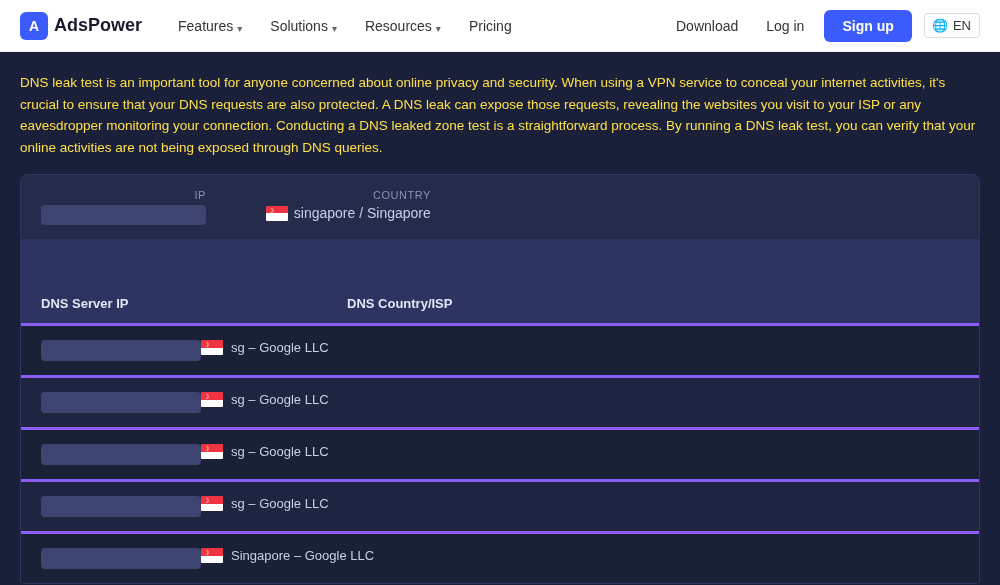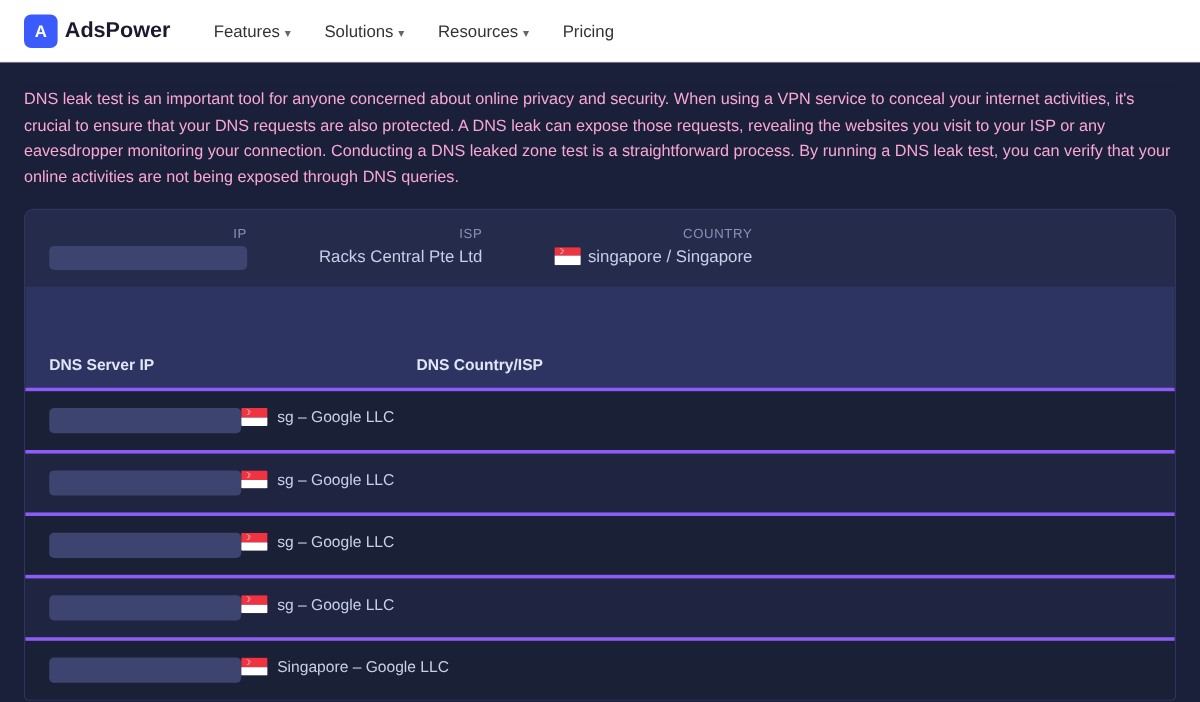--- a/index.html
+++ b/index.html
@@ -100,21 +100,21 @@
     .main-content {
       background: #1a1f3a;
       padding: 20px 20px 0 20px;
       height: calc(585px - 52px);
       overflow: hidden;
     }
 
     
     .description-box {
       background: #1a1f3a;
-      color: #f9a8d4;
+      color: #fde047;
       font-size: 13.5px;
       line-height: 1.6;
       margin-bottom: 16px;
       max-width: 970px;
     }
 
     
     .ip-info-card {
       background: #252b4a;
       border-radius: 8px 8px 0 0;
@@ -259,36 +259,41 @@
     </div>
     <div class="nav-item">
       <span>Resources</span>
       <span class="chevron">▾</span>
     </div>
     <div class="nav-item">
       <span>Pricing</span>
     </div>
   </div>
 
+  <div class="nav-right">
+    <span class="nav-download">Download</span>
+    <span class="nav-login">Log in</span>
+    <button class="nav-signup">Sign up</button>
+    <div class="nav-lang">
+      <span>🌐</span>
+      <span>EN</span>
+    </div>
+  </div>
 </nav>
 
 <div class="main-content">
 
   <div class="description-box">
     <p>DNS leak test is an important tool for anyone concerned about online privacy and security. When using a VPN service to conceal your internet activities, it's crucial to ensure that your DNS requests are also protected. A DNS leak can expose those requests, revealing the websites you visit to your ISP or any eavesdropper monitoring your connection. Conducting a DNS leaked zone test is a straightforward process. By running a DNS leak test, you can verify that your online activities are not being exposed through DNS queries.</p>
   </div>
 
   <div class="ip-info-card">
     <div class="ip-info-col">
       <span class="ip-info-label">IP</span>
       <span class="ip-info-value blurred">██.███.███.███</span>
-    </div>
-    <div class="ip-info-col">
-      <span class="ip-info-label">ISP</span>
-      <span class="ip-info-value">Racks Central Pte Ltd</span>
     </div>
     <div class="ip-info-col">
       <span class="ip-info-label">Country</span>
       <span class="ip-info-value country-flag-inline">
         <span class="flag-sg">
           <span class="flag-top"></span>
           <span class="flag-bottom"></span>
           <span class="crescent">☽</span>
         </span>
         <span>singapore / Singapore</span>

